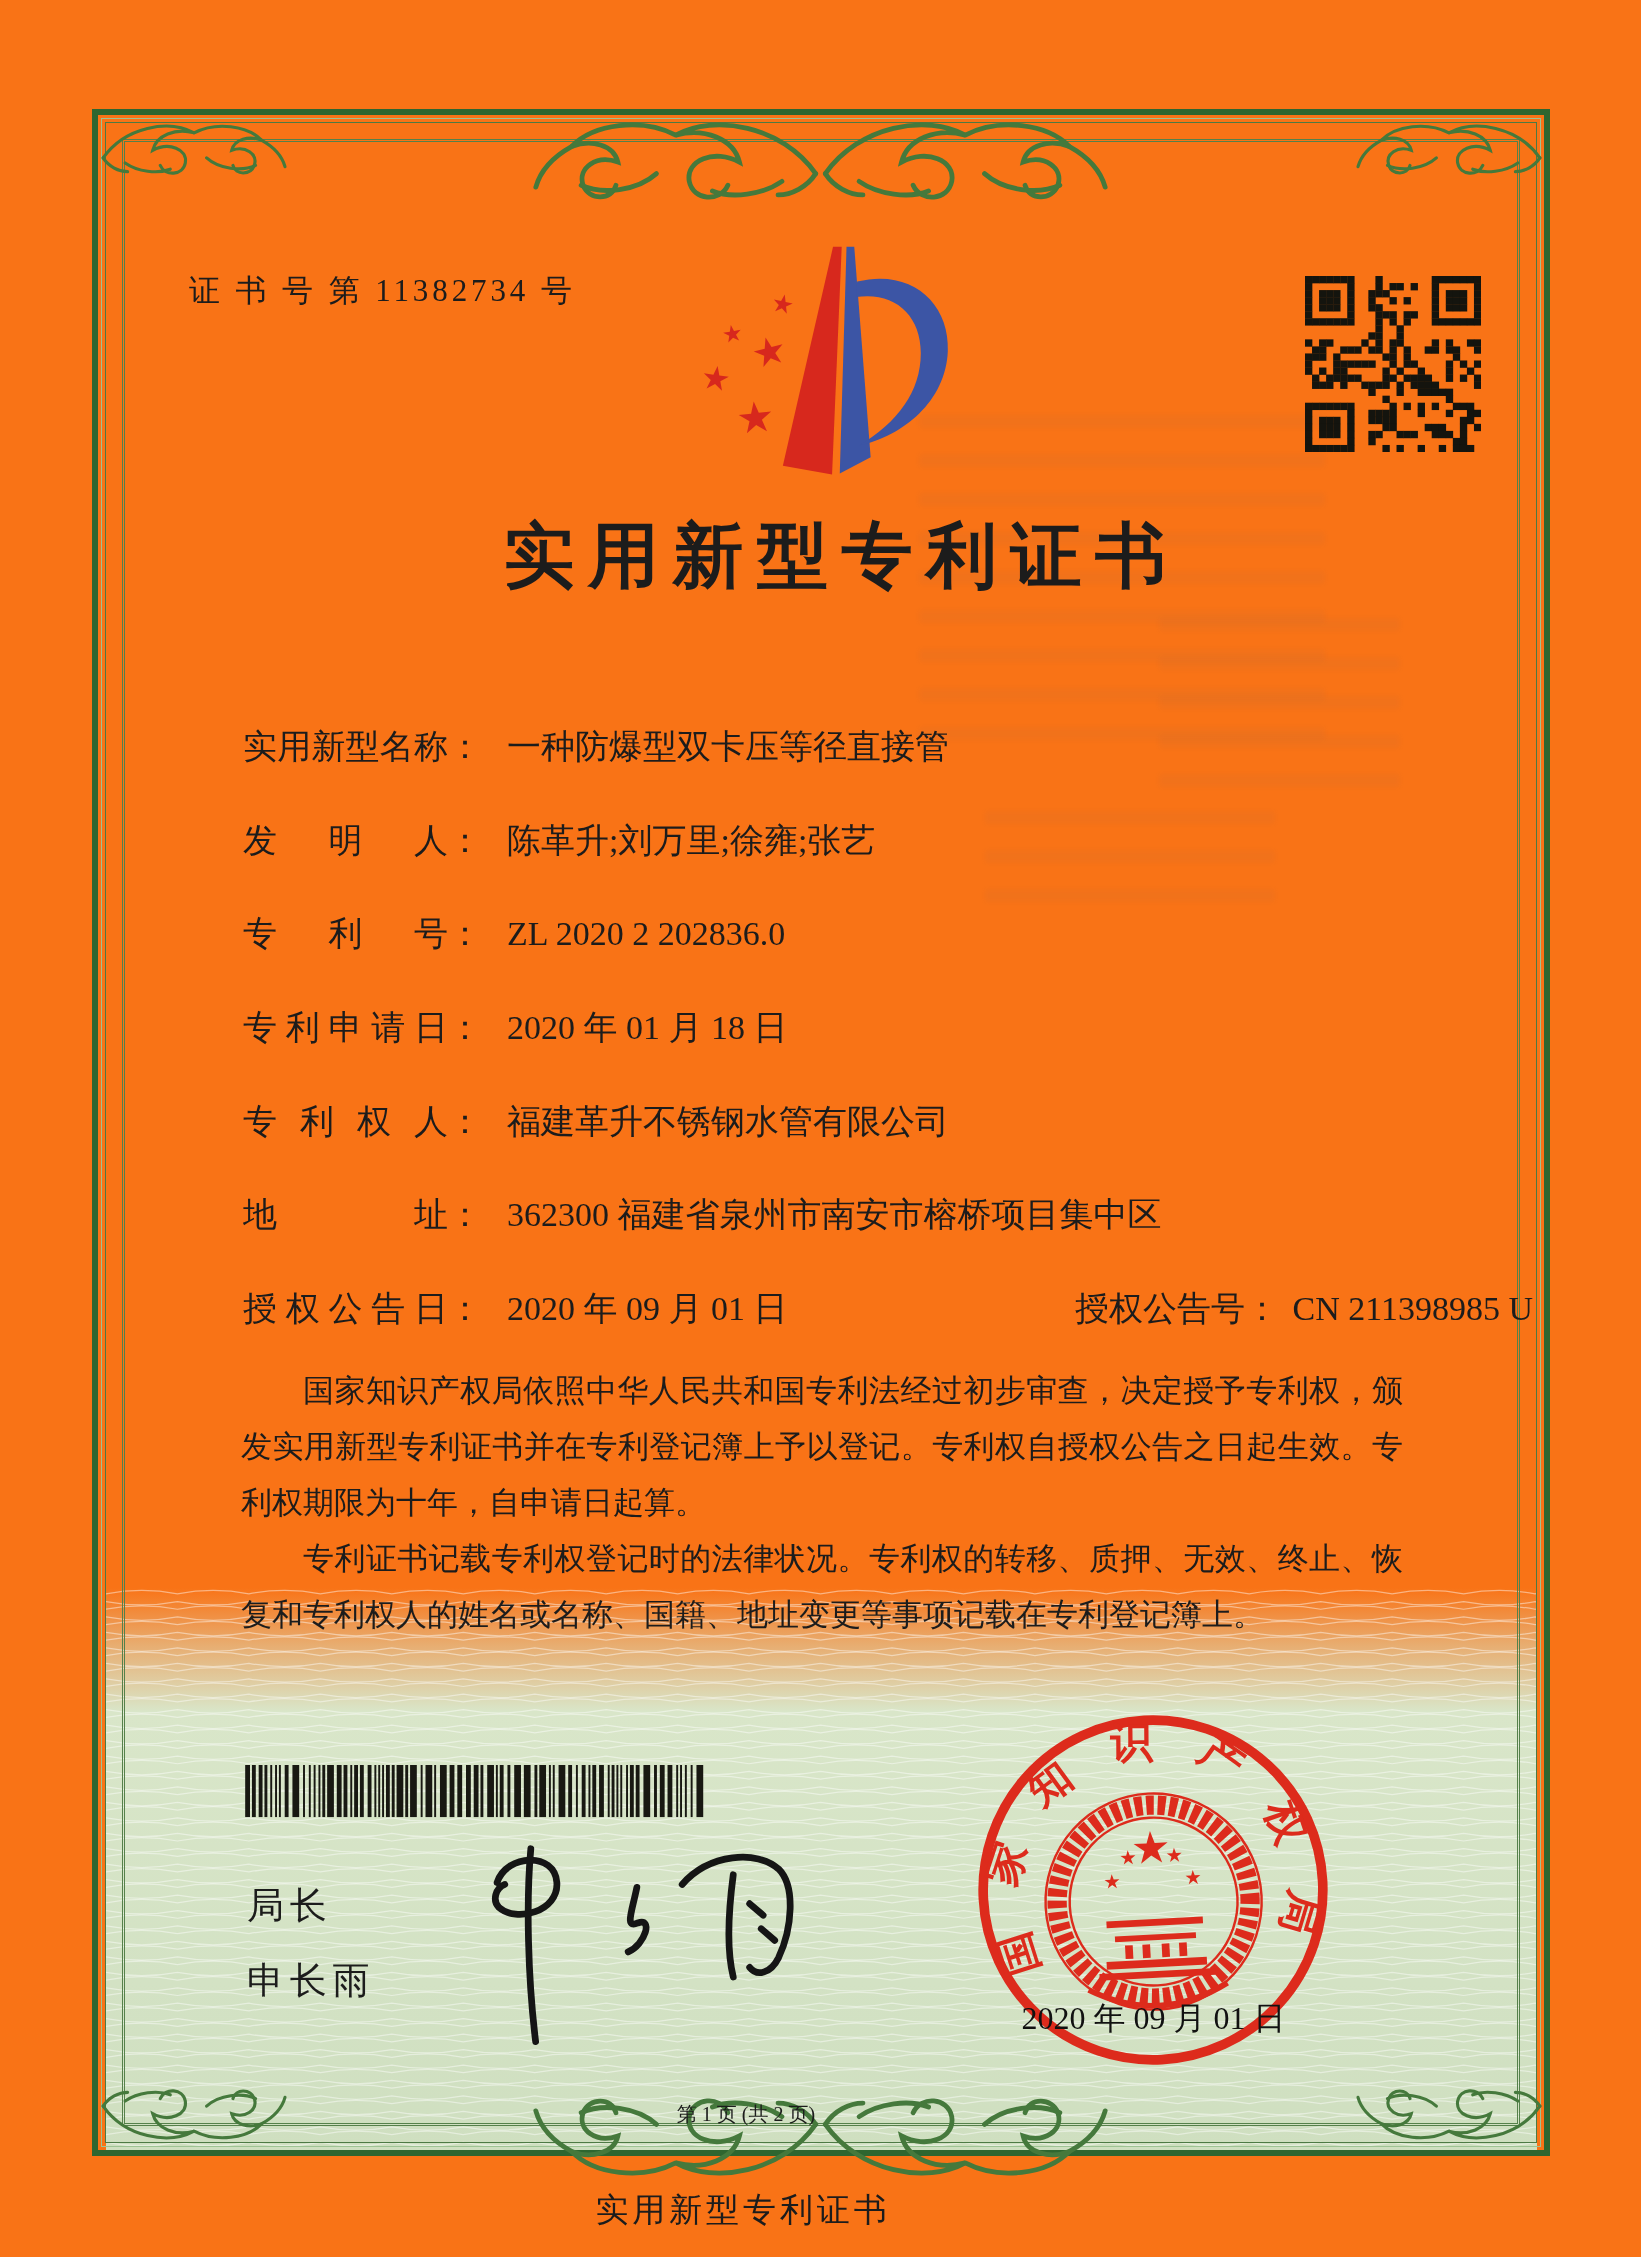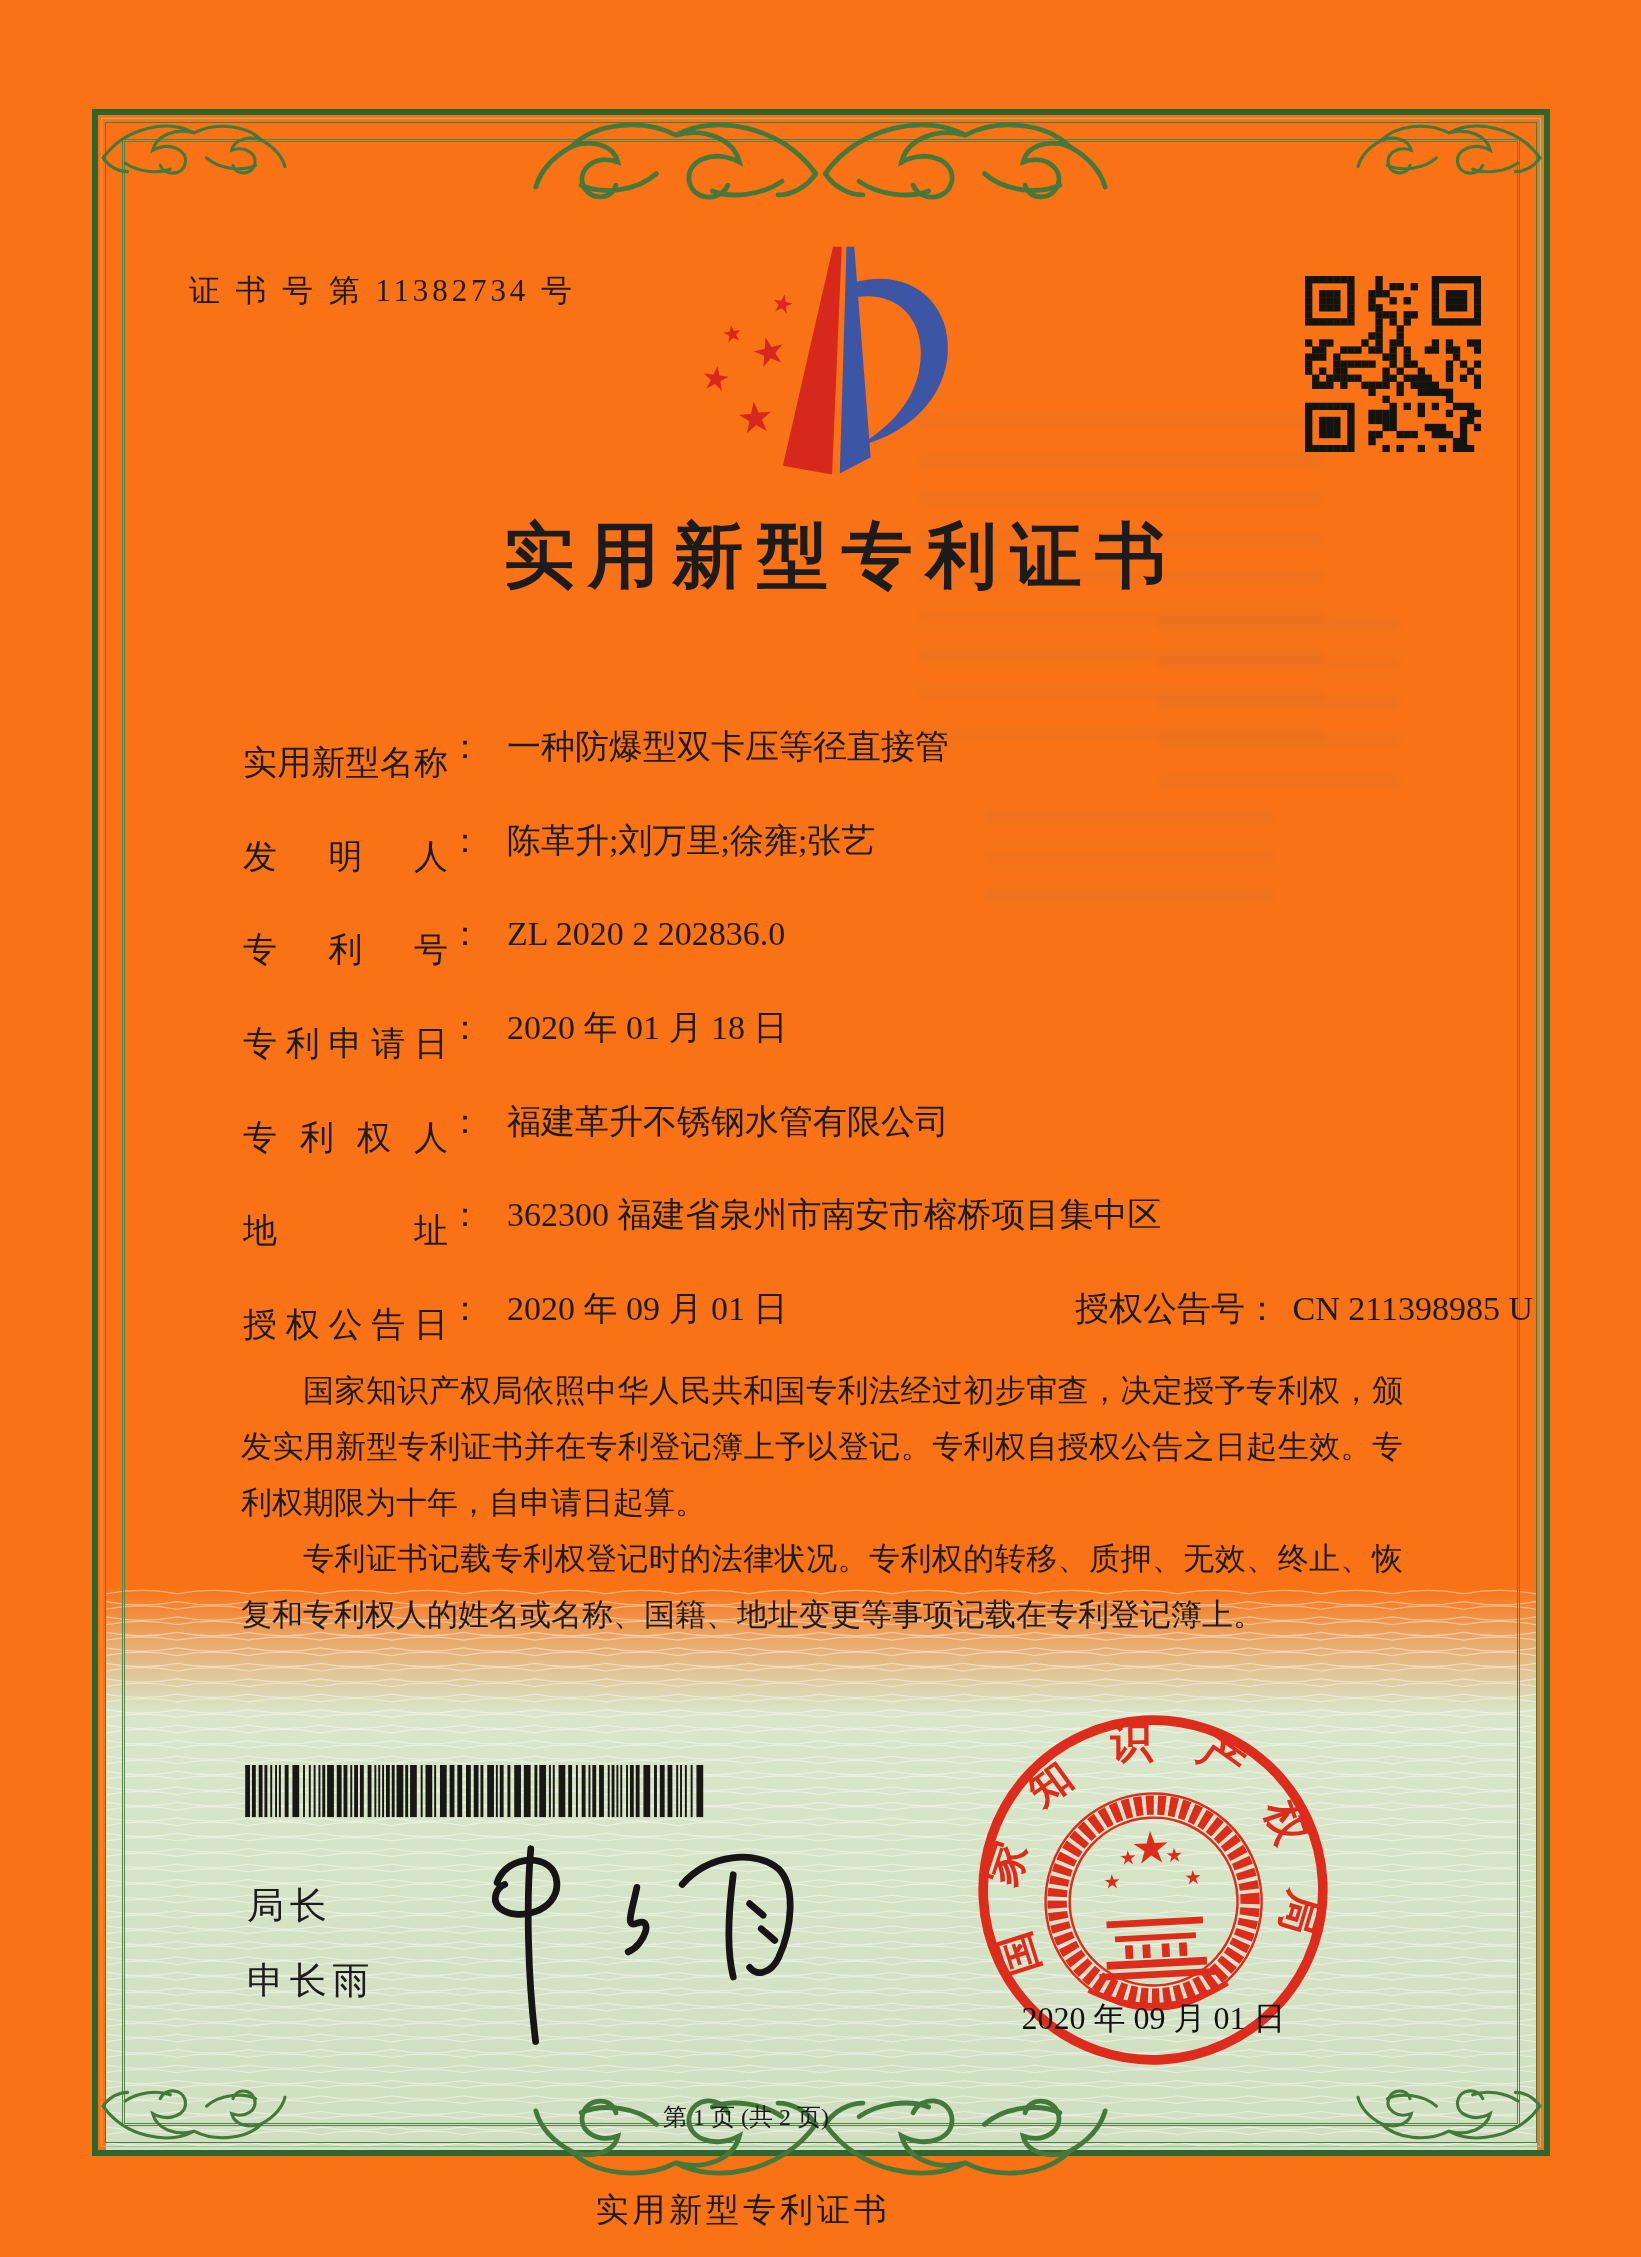--- a/index.html
+++ b/index.html
@@ -22,38 +22,38 @@
   .ghost{position:absolute;opacity:.55;filter:blur(2.9px);
       background:repeating-linear-gradient(180deg, rgba(90,90,115,.09) 0 12.6px, rgba(90,90,115,0) 12.6px 39px);}
   
   .cert-no{position:absolute;left:189px;top:270px;font-size:31px;letter-spacing:3.9px;}
   .logo{position:absolute;left:687px;top:243px;width:266px;height:246px;}
   .qr{position:absolute;left:1305px;top:276px;width:176px;height:176px;}
   .title{position:absolute;left:0;top:509px;width:1641px;text-align:center;
       font-size:71px;font-weight:bold;letter-spacing:13.5px;padding-left:21px;}
   
   .row{position:absolute;left:243px;font-size:34px;white-space:nowrap;}
-  .flabel{display:inline-block;width:205px;text-align:justify;text-align-last:justify;vertical-align:top;margin-top:16px;}
+  .flabel{display:inline-block;width:205px;text-align:justify;text-align-last:justify;vertical-align:top;}
   .fvalue{margin-left:25px;}
   .grant-right{position:absolute;left:832px;top:0;}
   
   .paras{position:absolute;left:241px;top:1363px;width:1162px;font-size:31px;
       line-height:56px;text-align:justify;}
   .paras p{margin:0;text-indent:2em;}
   
   .barcode{position:absolute;left:243px;top:1765px;}
   .director-title{position:absolute;left:247px;top:1881px;font-size:37px;
       font-family:"Liberation Sans","DejaVu Sans",sans-serif;letter-spacing:5.8px;}
   .director-name{position:absolute;left:247px;top:1956px;font-size:37px;
       font-family:"Liberation Sans","DejaVu Sans",sans-serif;letter-spacing:5.8px;}
   .signature{position:absolute;left:439px;top:1815px;}
   .seal{position:absolute;left:960px;top:1697px;transform:rotate(-3deg);}
   .seal-date{position:absolute;left:975px;top:1997px;width:357px;text-align:center;
       font-size:32px;color:#111;}
-  .page-info{position:absolute;left:601px;top:2101px;width:290px;text-align:center;font-size:24px;}
+  .page-info{position:absolute;left:601px;top:2101px;width:290px;text-align:center;font-size:20px;}
   .back-note{position:absolute;left:579px;top:2188px;width:328px;text-align:center;
       font-size:33px;letter-spacing:3.9px;}
 </style>
 </head>
 <body>
 
 <div id="page">
 
   <div id="green-band">
     <svg id="waves" width="1431" height="562" viewBox="0 0 1482 582">

